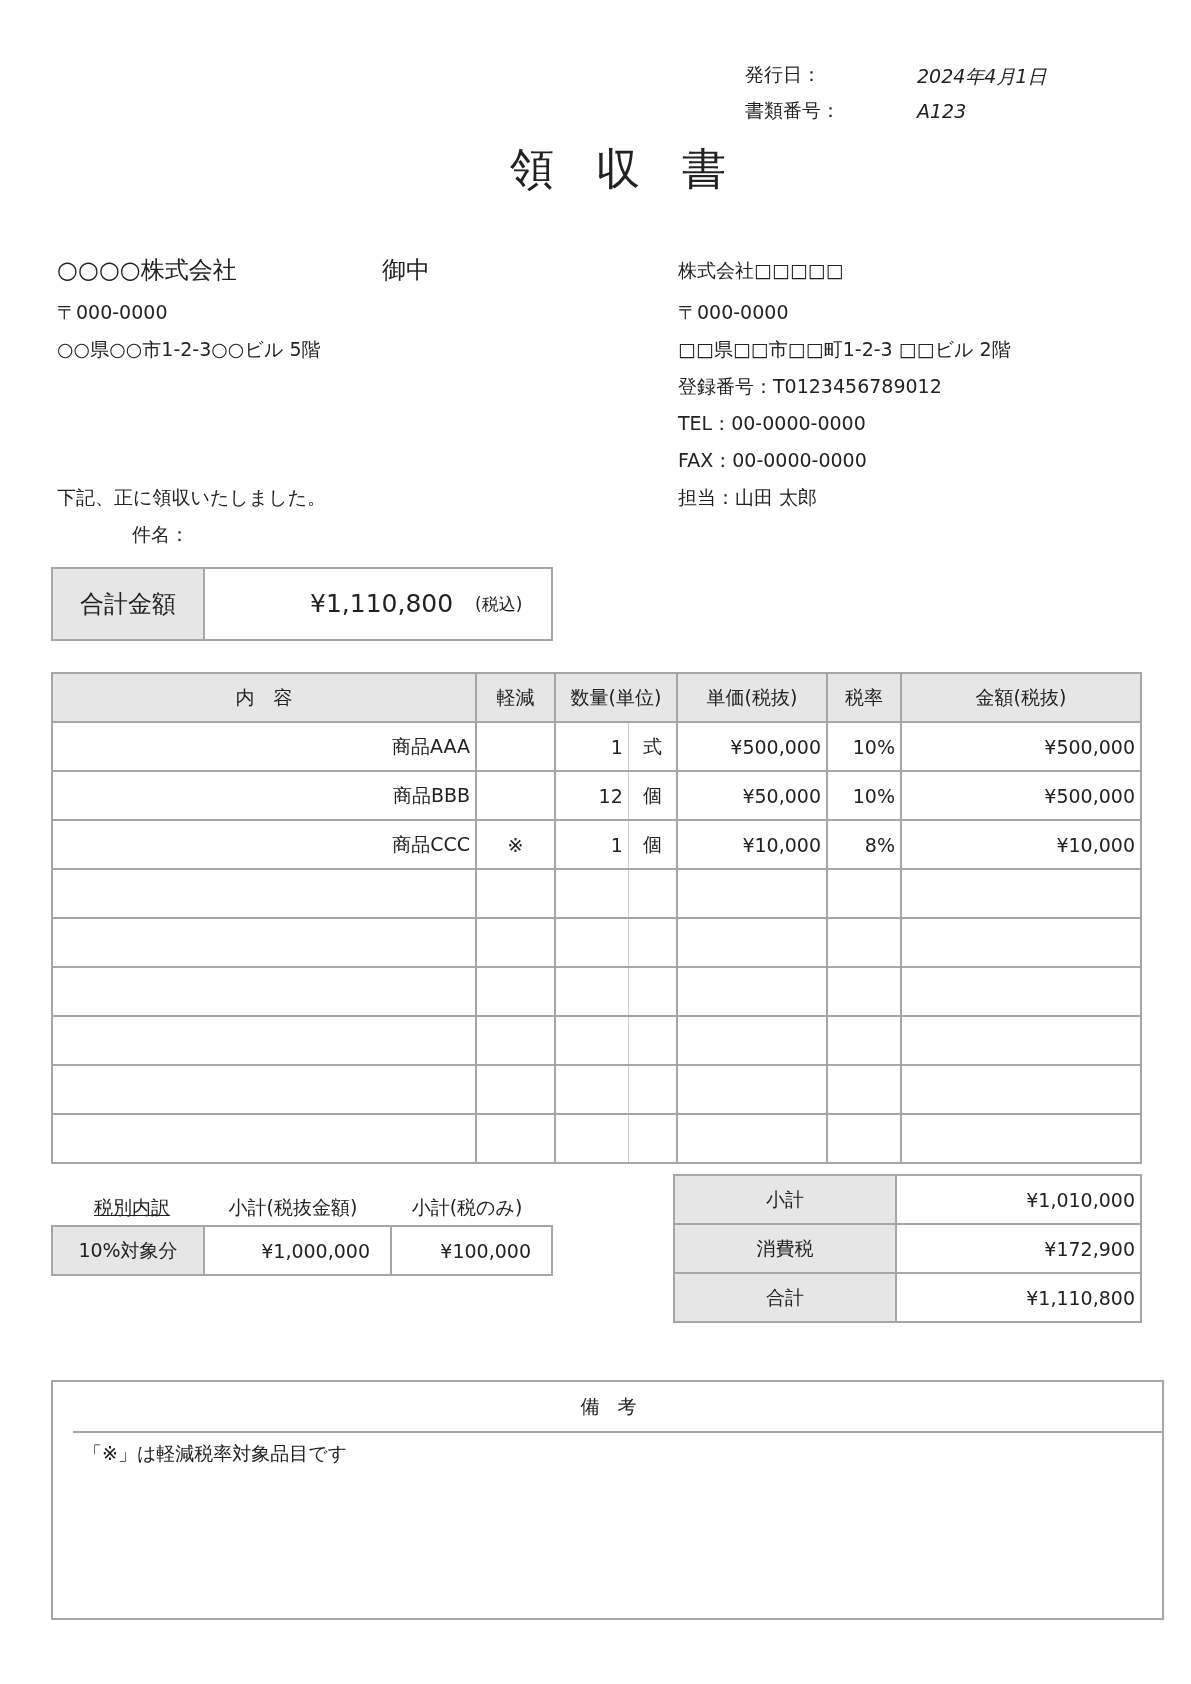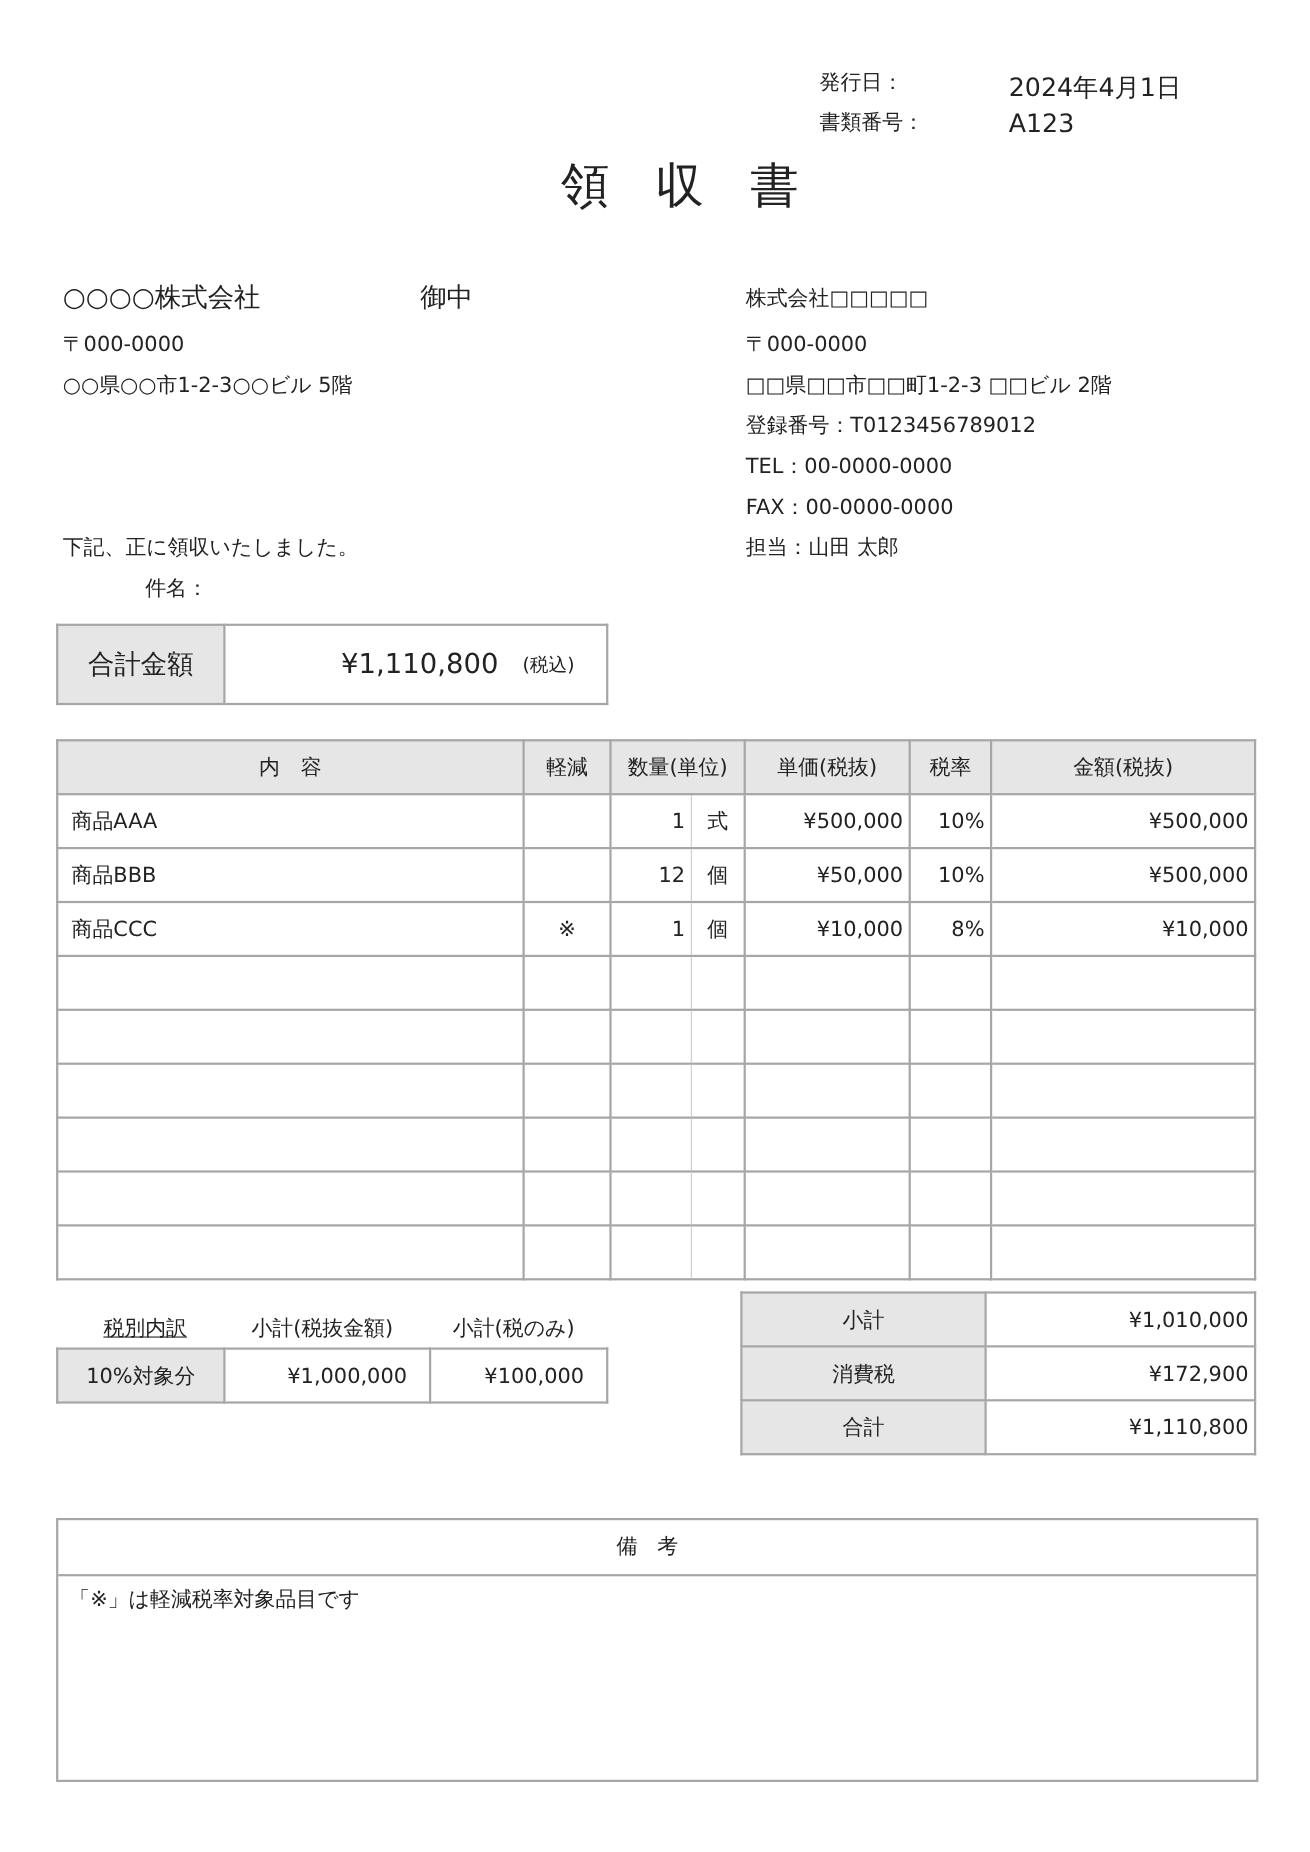--- a/index.html
+++ b/index.html
@@ -3,41 +3,42 @@
 <meta charset="utf-8">
 <style>
   html, body { margin: 0; padding: 0; background: #ffffff; }
   body {
     width: 1191px; height: 1684px; position: relative; overflow: hidden;
     font-family: "DejaVu Sans", "Liberation Sans", sans-serif;
     color: #222222;
   }
   .abs { position: absolute; white-space: nowrap; }
   .meta-label { font-size: 19px; text-align: left; width: 140px; }
-  .meta-value { font-size: 23px; }
+  .meta-value { font-size: 19px; font-style: italic; }
   .title { font-size: 44px; letter-spacing: 14px; left: 510px; top: 140px; }
   .t24 { font-size: 24px; }
   .t19 { font-size: 19px; }
 
   table { border-collapse: collapse; position: absolute; }
   td, th { border: 2px solid #a6a6a6; font-weight: normal; font-size: 19px; padding: 0 5px; }
   .gray { background: #e6e6e6; }
   .c { text-align: center; }
   .r { text-align: right; }
-  .l { text-align: left; padding-left: 12px; }
+  .l { text-align: right; padding-left: 30px; }
   .thin-left { border-left: 1px solid #cccccc !important; }
   .thin-right { border-right: 1px solid #cccccc !important; }
 
   #total-box td { height: 70px; }
   #items td, #items th { height: 47px; }
   #tax-breakdown td { height: 47px; }
   #summary td { height: 47px; }
   .remarks-box {
     position: absolute; left: 51px; top: 1380px; width: 1089px; height: 236px;
     border: 2px solid #a6a6a6;
+    padding-left: 20px;
   }
   .remarks-head {
     height: 49px; border-bottom: 2px solid #a6a6a6; text-align: center;
     line-height: 49px; font-size: 19px; letter-spacing: 18px;
   }
   .remarks-body { padding: 8px 10px; font-size: 19px; }
 </style>
 </head>
 <body>
 

